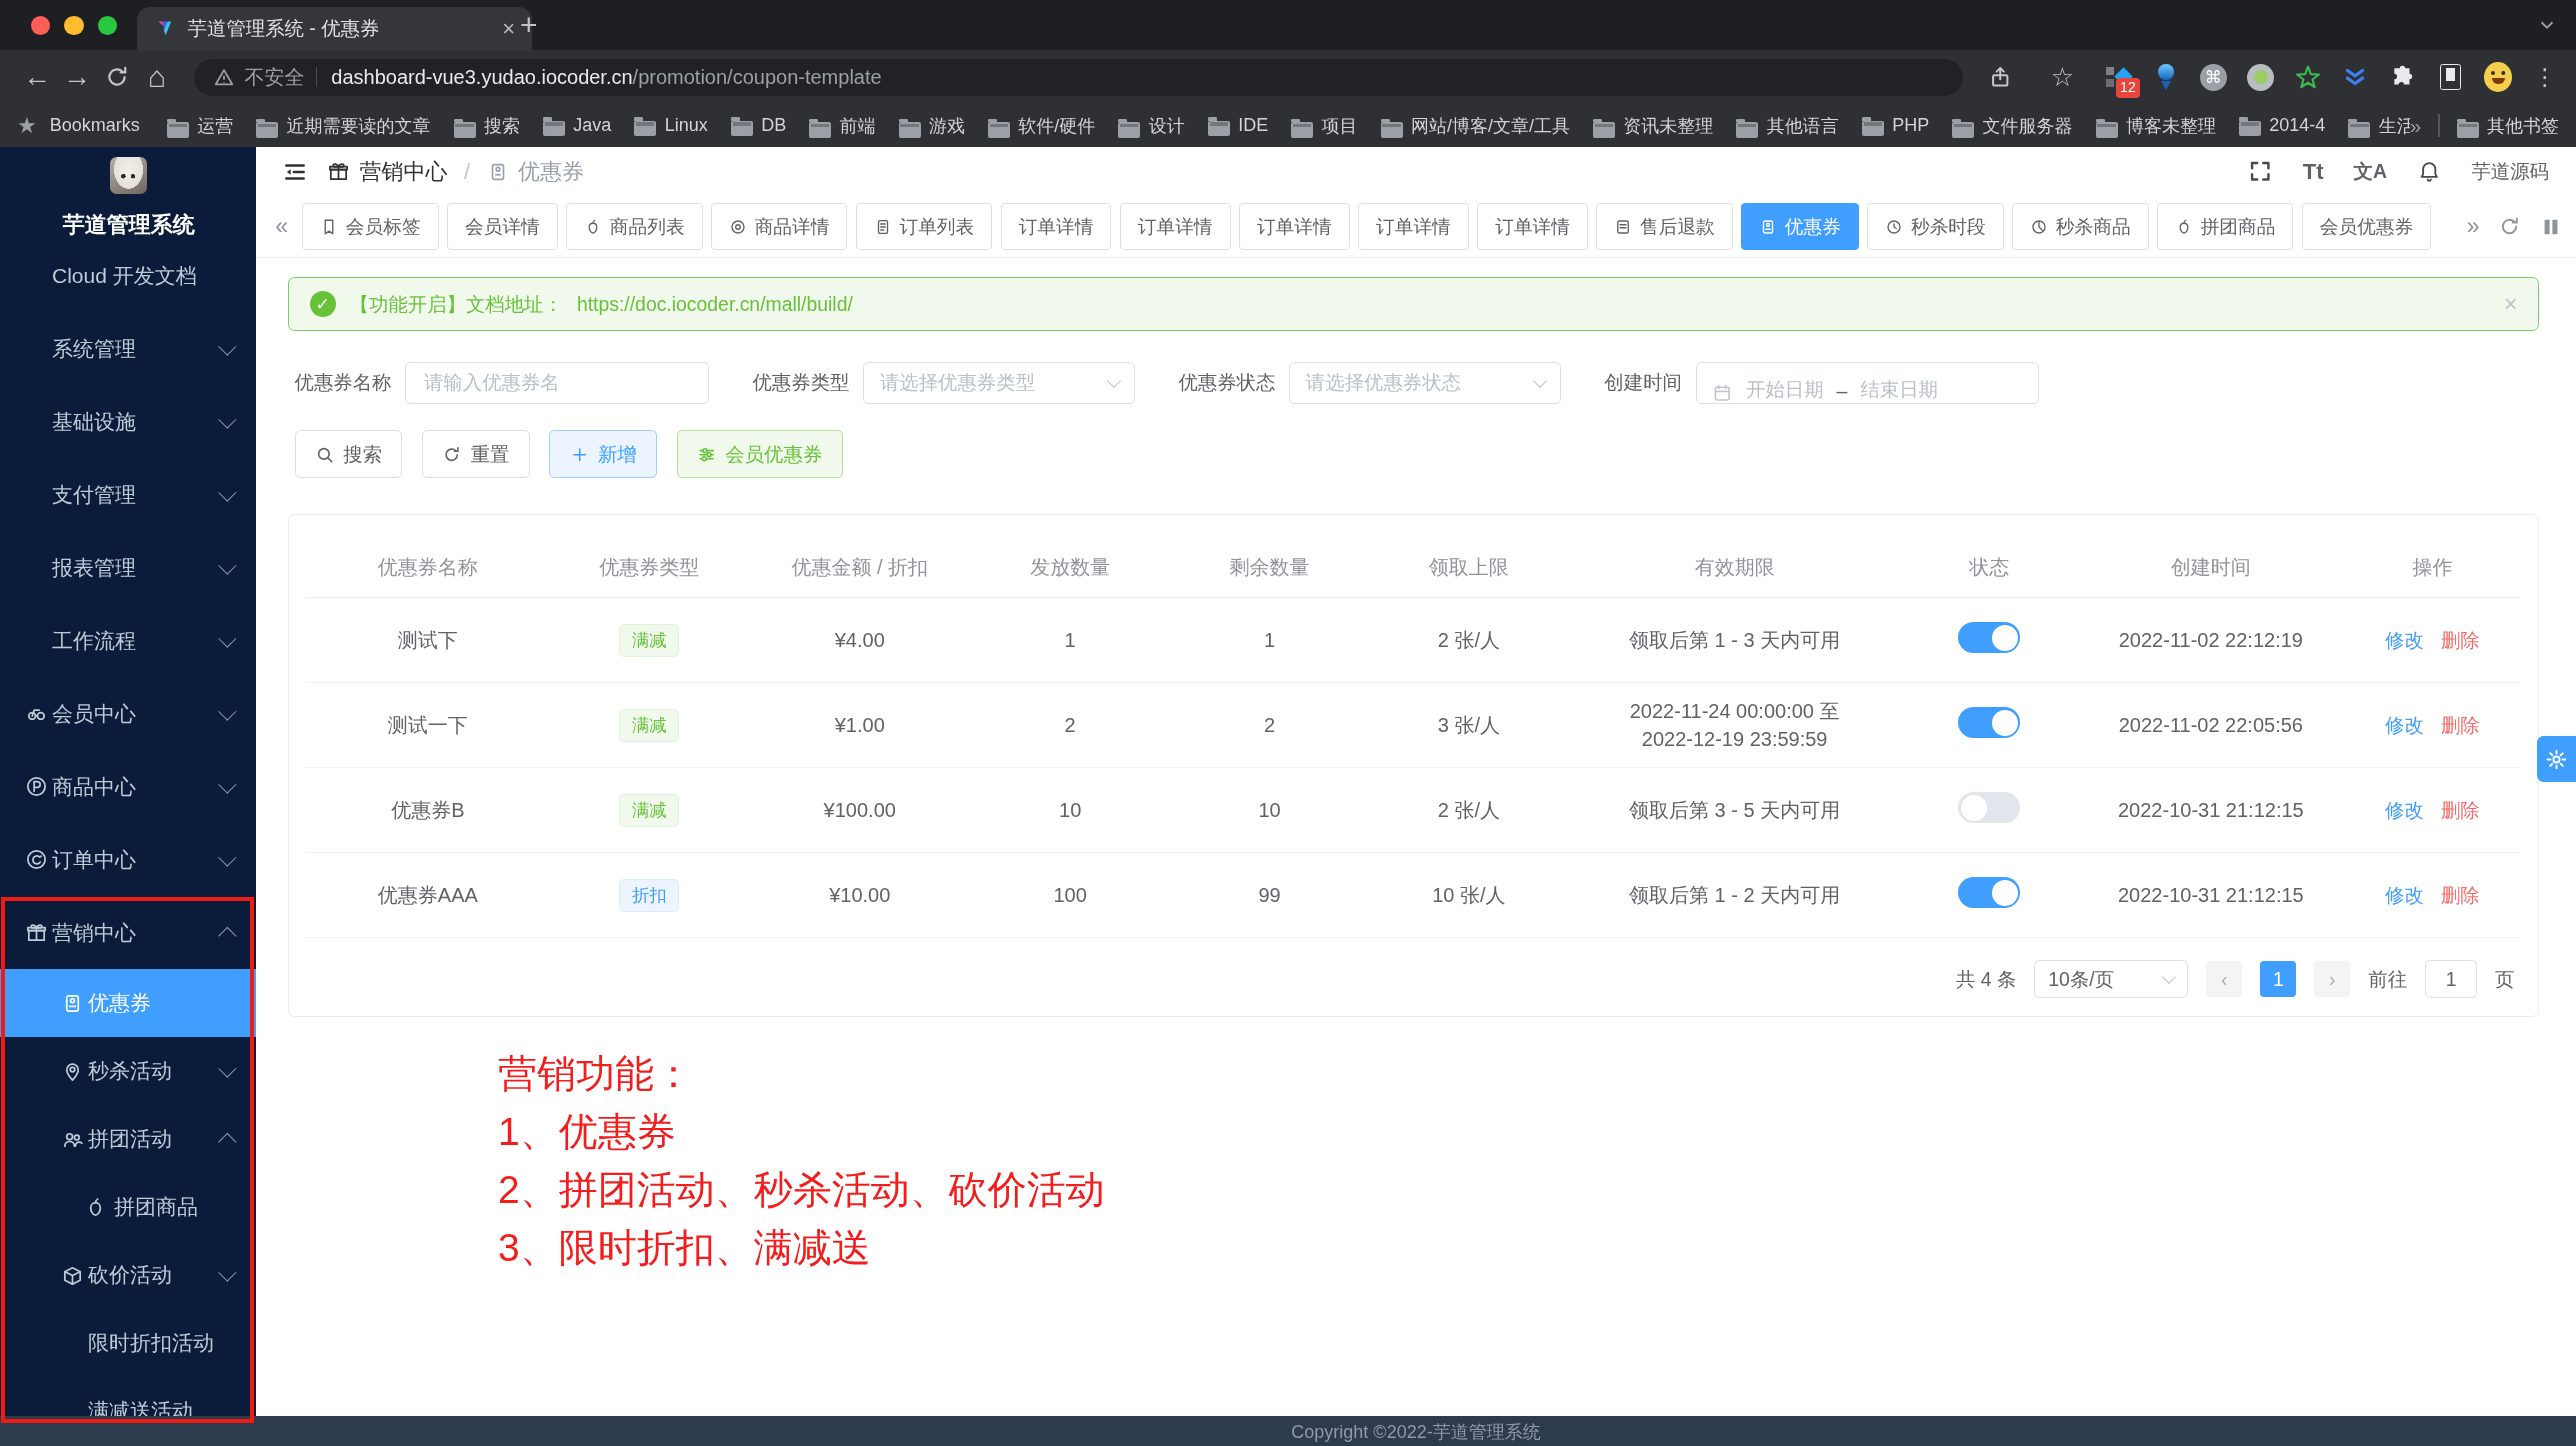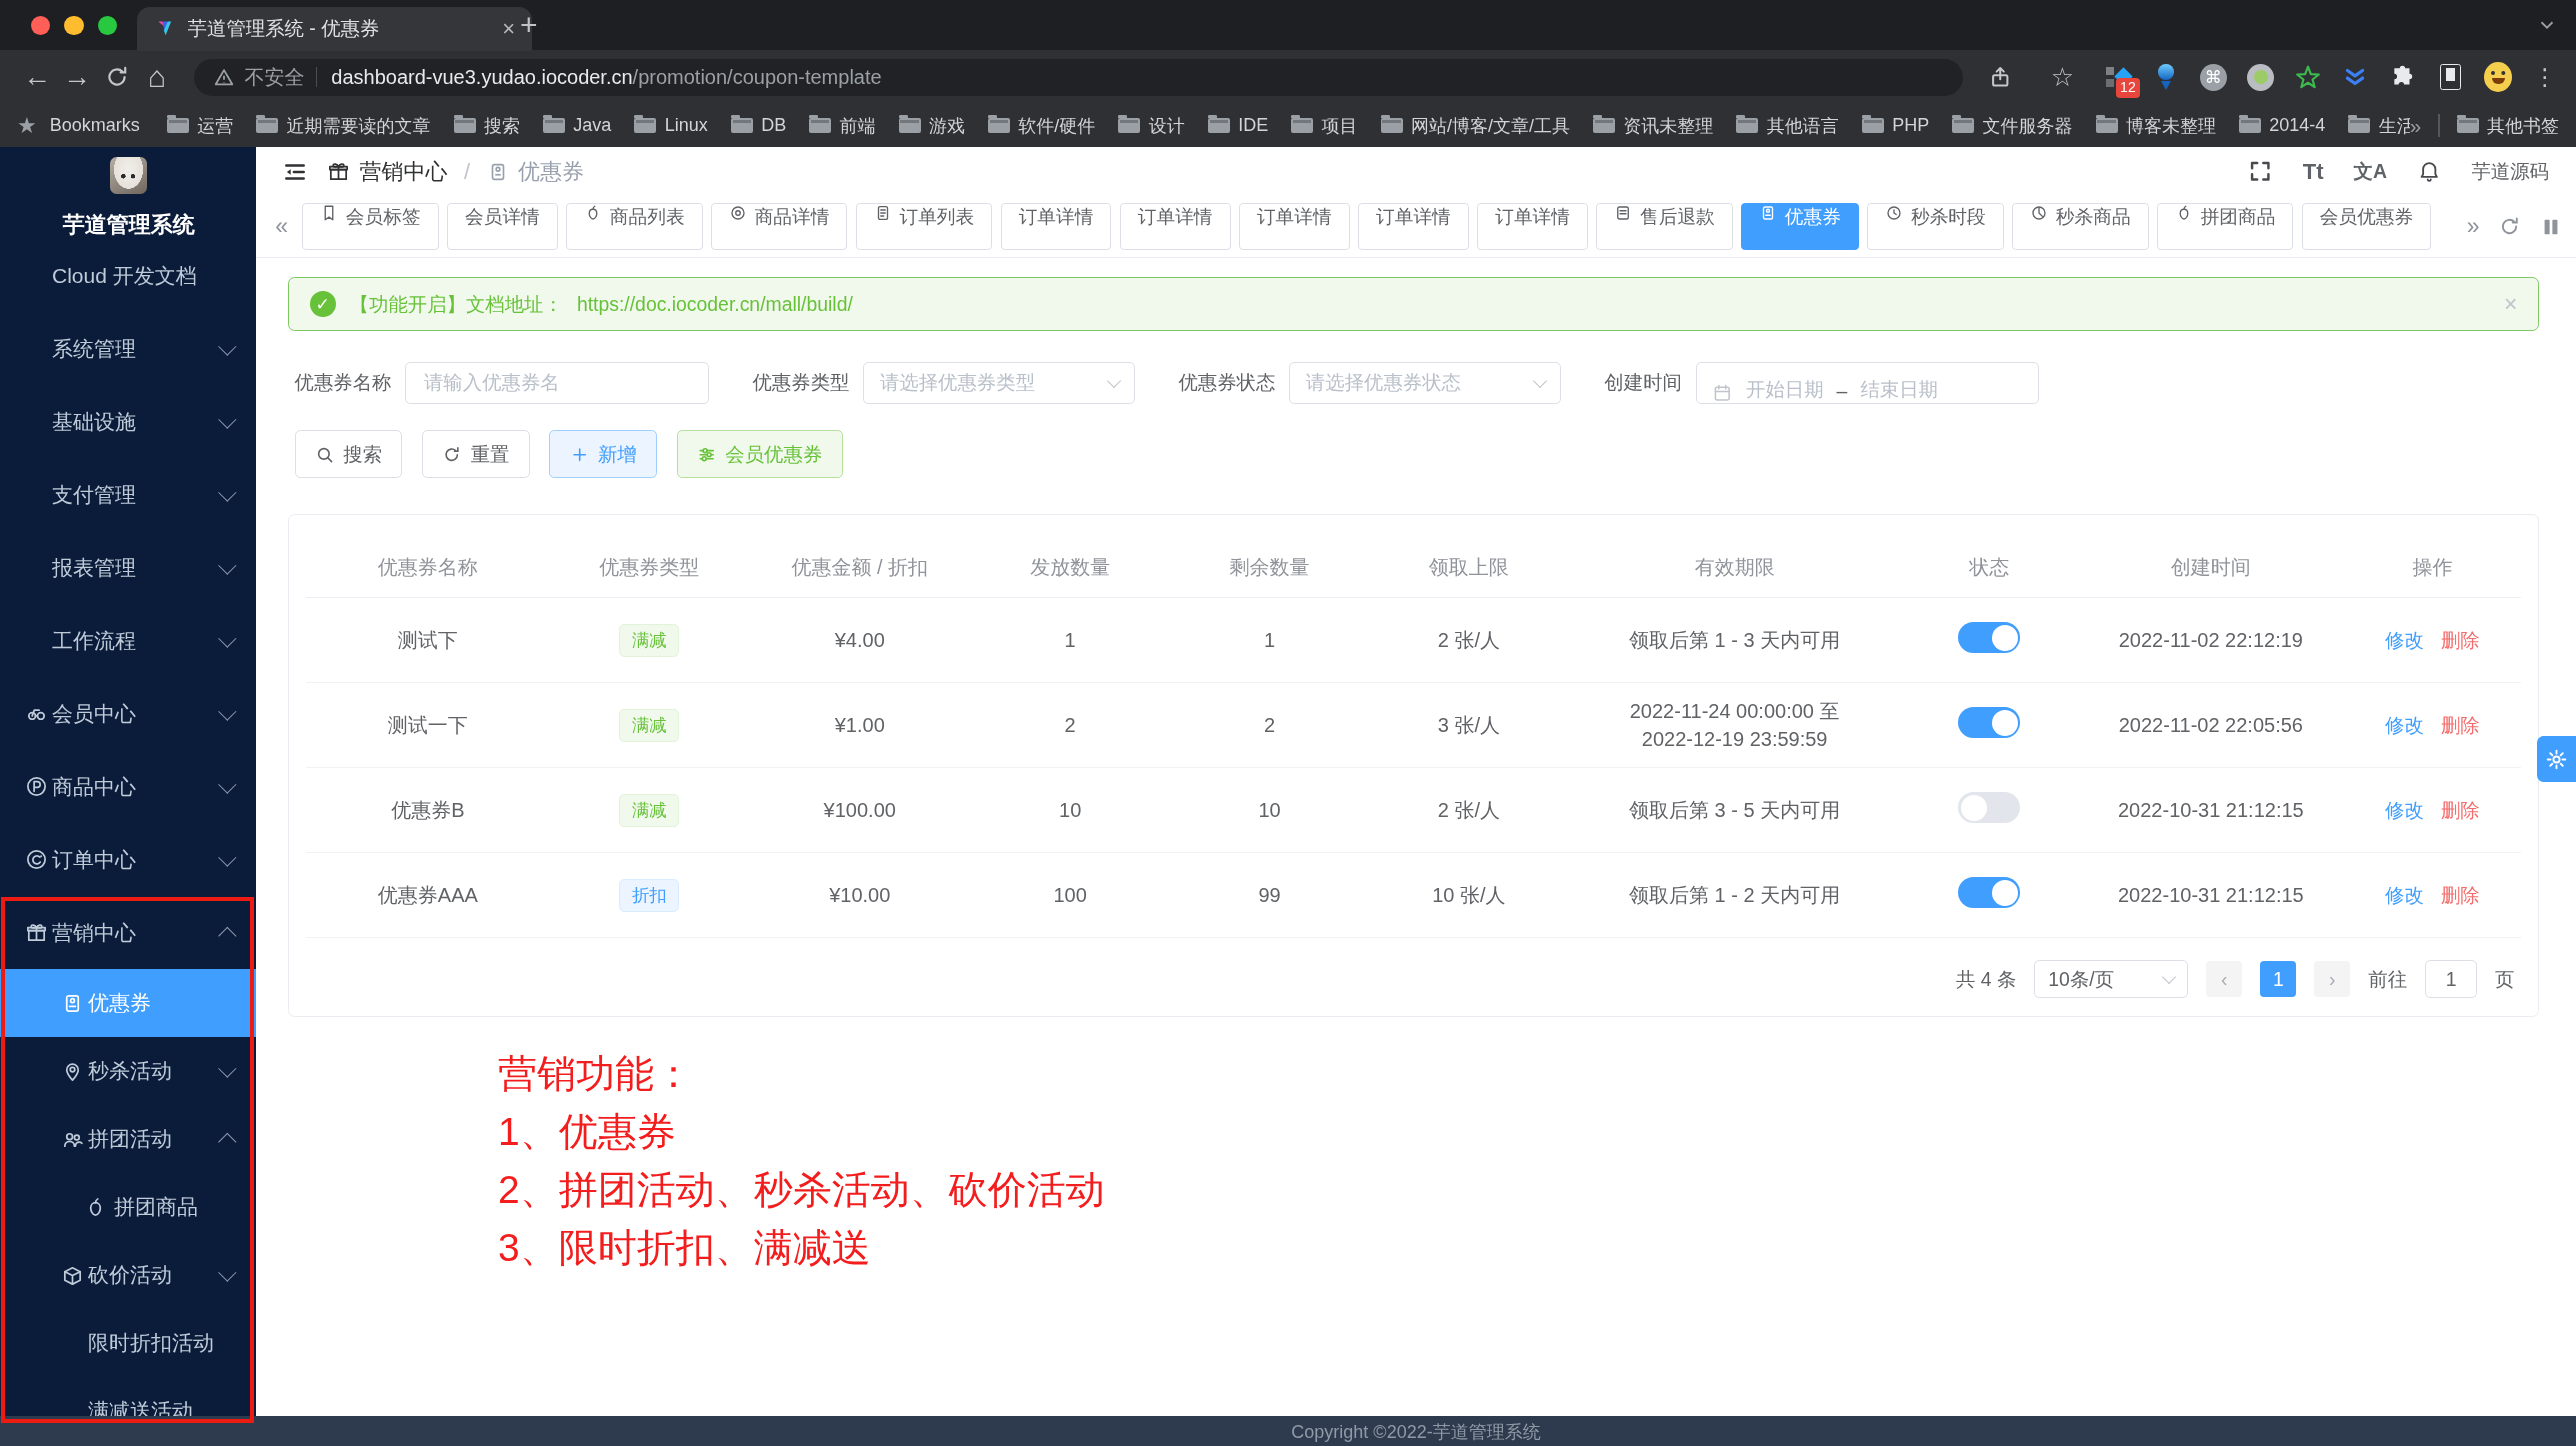--- a/index.html
+++ b/index.html
@@ -37,21 +37,21 @@
   .xi-rec{width:27px;height:27px;border-radius:50%;background:#b9bdc1;display:flex;align-items:center;justify-content:center;}
   .xi-rec i{width:14px;height:14px;border-radius:50%;background:#9ccc65;}
   .xi-reader{width:19.4px;height:24.5px;border:1.9px solid #e8eaed;border-radius:2.6px;}
   .xi-reader i{display:block;margin:3.2px auto 0;width:9px;height:13px;background:#e8eaed;}
   .avatar{width:30px;height:30px;border-radius:50%;background:#f6ce4e;position:relative;}
   .avatar::before{content:"";position:absolute;left:7.7px;top:9px;width:3.9px;height:3.9px;border-radius:50%;background:#333;box-shadow:10.3px 0 0 #333;}
   .avatar::after{content:"";position:absolute;left:8.4px;top:15.5px;width:13px;height:6.5px;border-radius:0 0 13px 13px;background:#7a3b06;}
   .dots{color:#c3c6ca;font-size:23px;}
 
   .bookmarks{height:43px;background:#2e3033;display:flex;align-items:center;padding:0 17px;color:#d2d5d9;font-size:18px;gap:0;overflow:hidden;}
-  .bm{display:flex;align-items:center;gap:8.4px;margin-right:23px;white-space:nowrap;}
+  .bm{display:flex;align-items:flex-end;gap:8.4px;margin-right:23px;white-space:nowrap;}
   .folder{width:22px;height:15.5px;background:#9aa0a6;border-radius:1.9px;position:relative;flex:none;}
   .folder::before{content:"";position:absolute;left:0;top:-3.2px;width:9px;height:3.2px;background:#9aa0a6;border-radius:1.3px 1.3px 0 0;}
   .folder::after{content:"";position:absolute;left:1.9px;top:1.9px;right:1.9px;height:3.2px;background:#73777c;}
   .bm-star{color:#9aa0a6;font-size:22px;margin-right:13px;}
   .bm-right{margin-left:auto;display:flex;align-items:center;gap:17px;flex:none;}
   .bm-sep{width:1.3px;height:23px;background:#54575b;}
 
   
   .app{display:flex;height:1300px;position:relative;}
   .sidebar{width:256px;flex:none;background:#0b1c3a;color:#bfcbd9;position:relative;}
@@ -85,21 +85,21 @@
   .crumb .dim{color:#97a0ac;}
   .crumb .dim-ic{color:#97a0ac;display:flex;}
   .hdr-right{margin-left:auto;display:flex;align-items:center;gap:30px;color:#47494d;}
   .tt-ic{font-size:22px;font-weight:bold;color:#5f6368;}
   .lang-ic{font-size:19.4px;font-weight:bold;color:#5f6368;}
   .hdr-user{font-size:19.4px;color:#606266;}
 
   .tabbar{height:61px;flex:none;display:flex;align-items:center;padding:0 14px;gap:9px;border-bottom:1.3px solid #e9ecf1;box-shadow:0 1.3px 3.9px rgba(0,0,0,.03);}
   .scroll-glyph{color:#8f949b;font-size:23px;padding:0 5.2px;flex:none;}
   .ptab-wrap{flex:1;display:flex;gap:8.4px;overflow:hidden;}
-  .ptab{height:45px;padding:0 17px;border:1.3px solid #dcdfe6;border-radius:3.9px;background:#fff;color:#606266;font-size:18.7px;display:flex;gap:7.7px;white-space:nowrap;flex:none;}
+  .ptab{height:45px;padding:0 17px;border:1.3px solid #dcdfe6;border-radius:3.9px;background:#fff;color:#606266;font-size:18.7px;display:flex;align-items:center;gap:7.7px;white-space:nowrap;flex:none;}
   .ptab.active{background:#409eff;border-color:#409eff;color:#fff;}
   .tabbar-tools{display:flex;align-items:center;gap:19.4px;color:#8f949b;flex:none;padding-left:3.9px;}
 
   .content{flex:1;padding:19.4px 37px 0 32px;background:#fff;position:relative;min-height:0;}
   .notice{height:54px;background:#f0f9eb;border:1.3px solid #7ec860;border-radius:6.5px;display:flex;align-items:center;padding:0 20.6px;gap:14px;color:#67c23a;font-size:19.4px;box-sizing:border-box;}
   .n-check{width:26px;height:26px;border-radius:50%;background:#67c23a;color:#fff;font-size:17px;display:flex;align-items:center;justify-content:center;flex:none;}
   .n-close{margin-left:auto;color:#c0c4cc;font-size:23px;}
 
   .filter-row{display:flex;align-items:center;margin:30px 0 0 6.5px;font-size:19.4px;color:#606266;height:43px;}
   .f-label{margin-right:14px;white-space:nowrap;}

